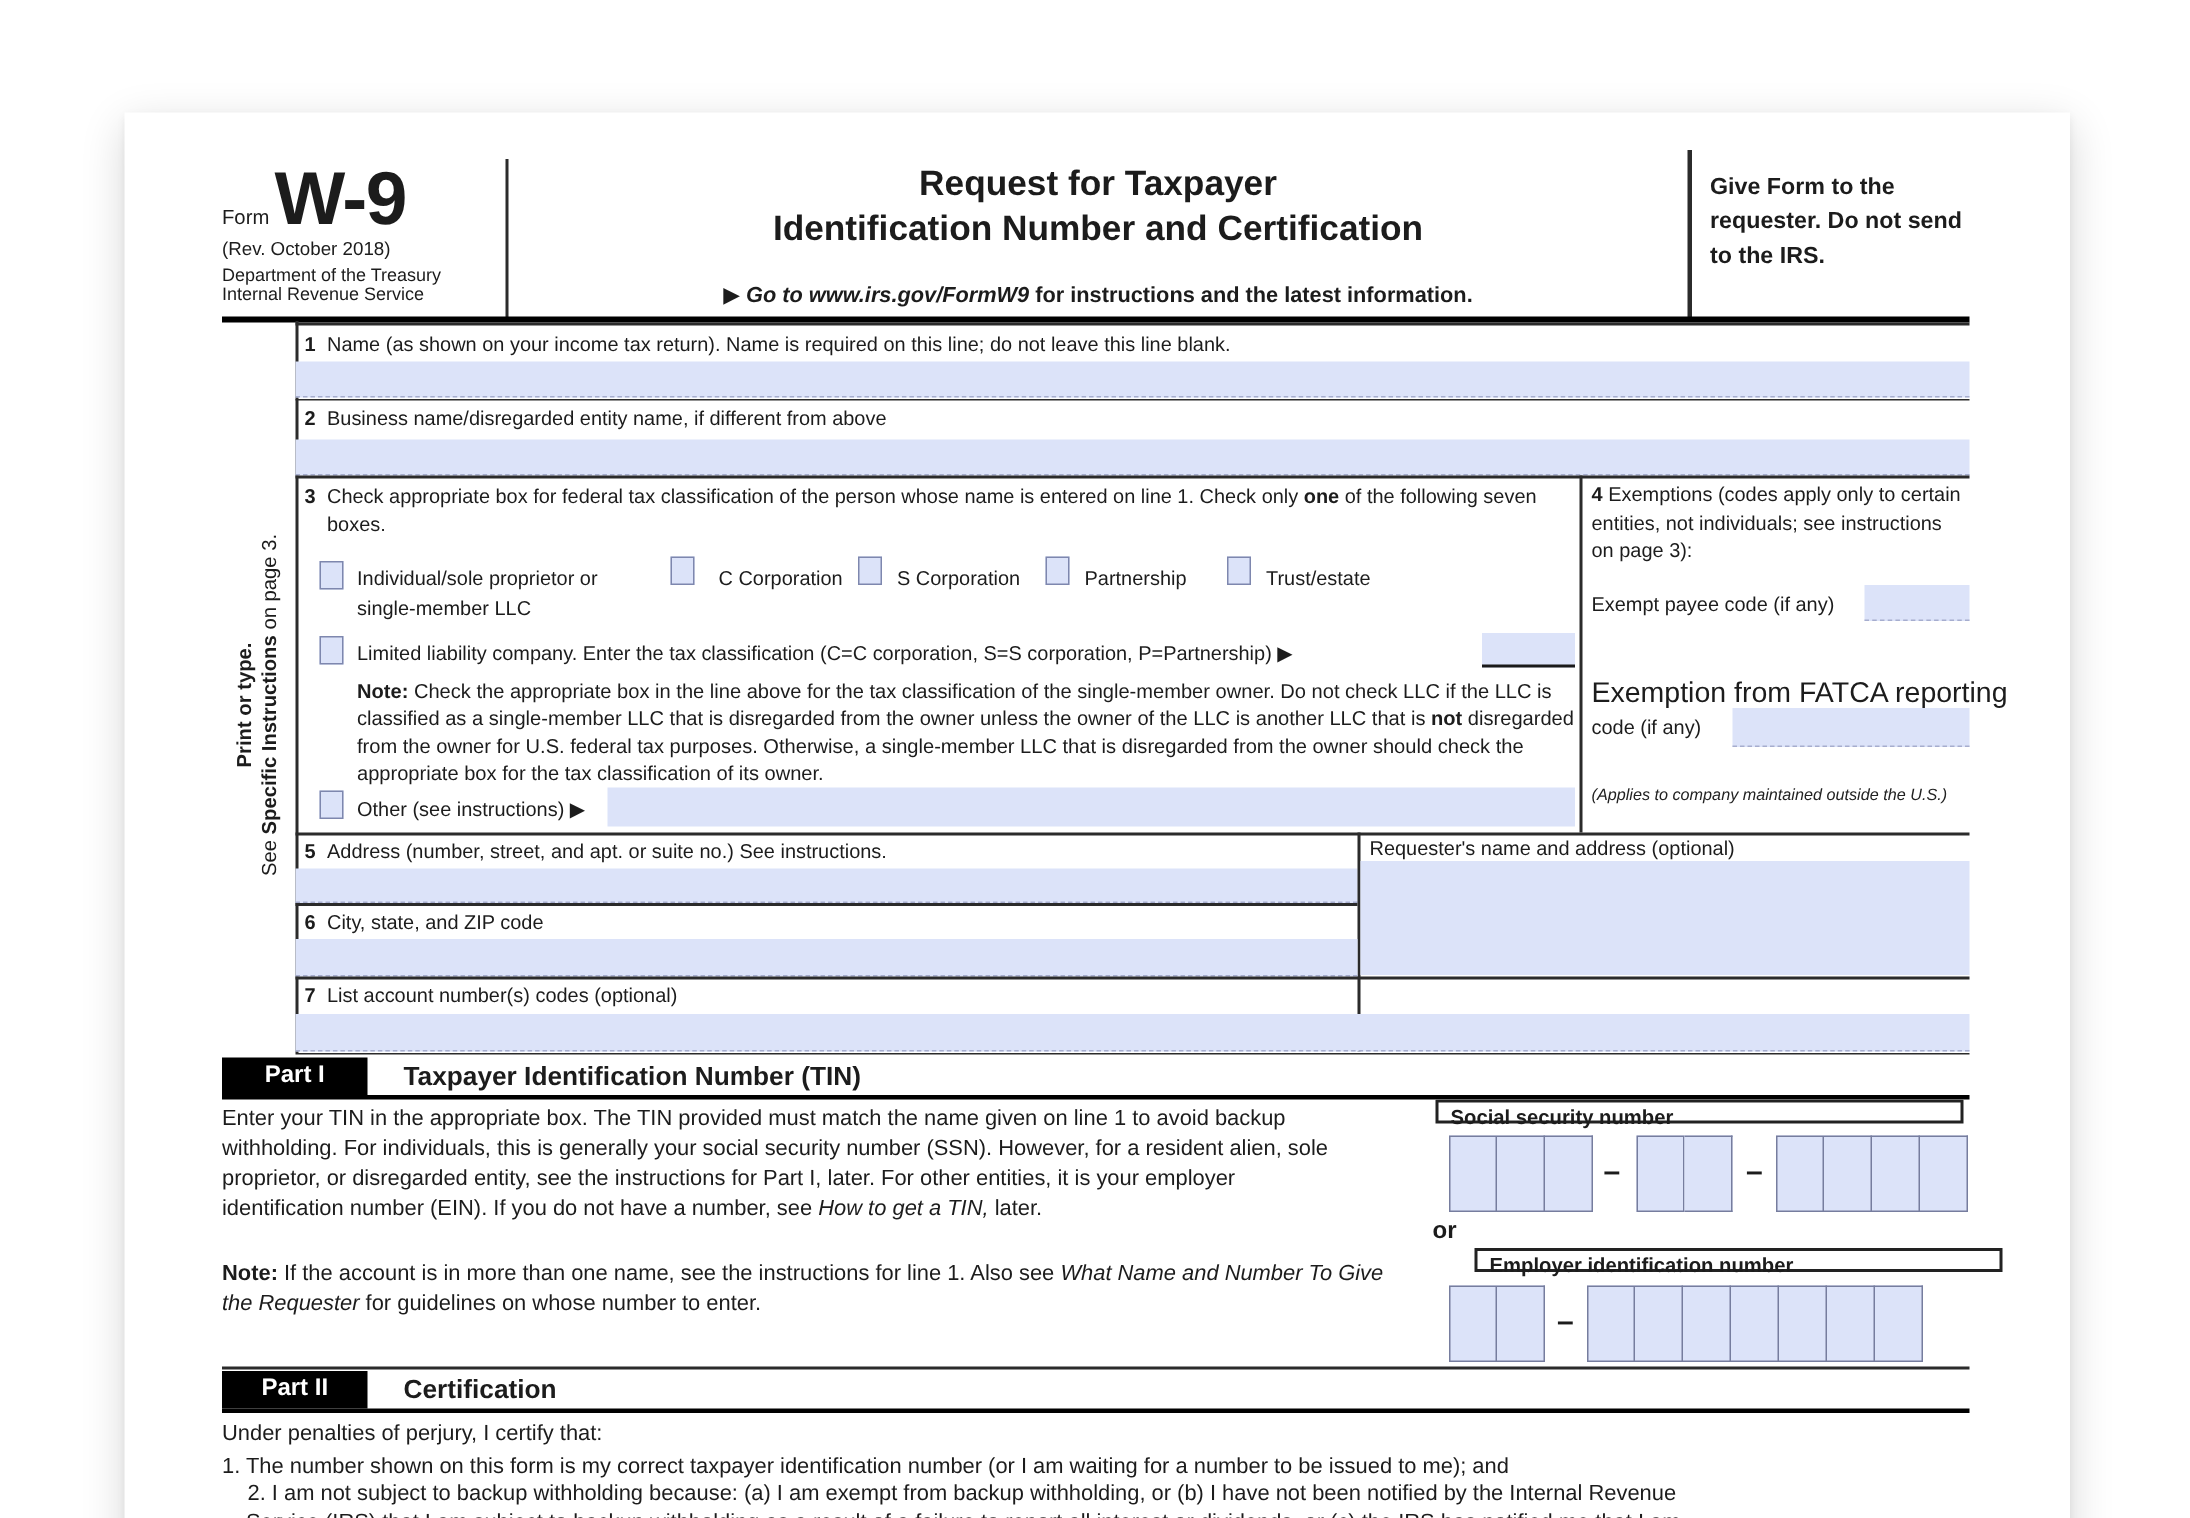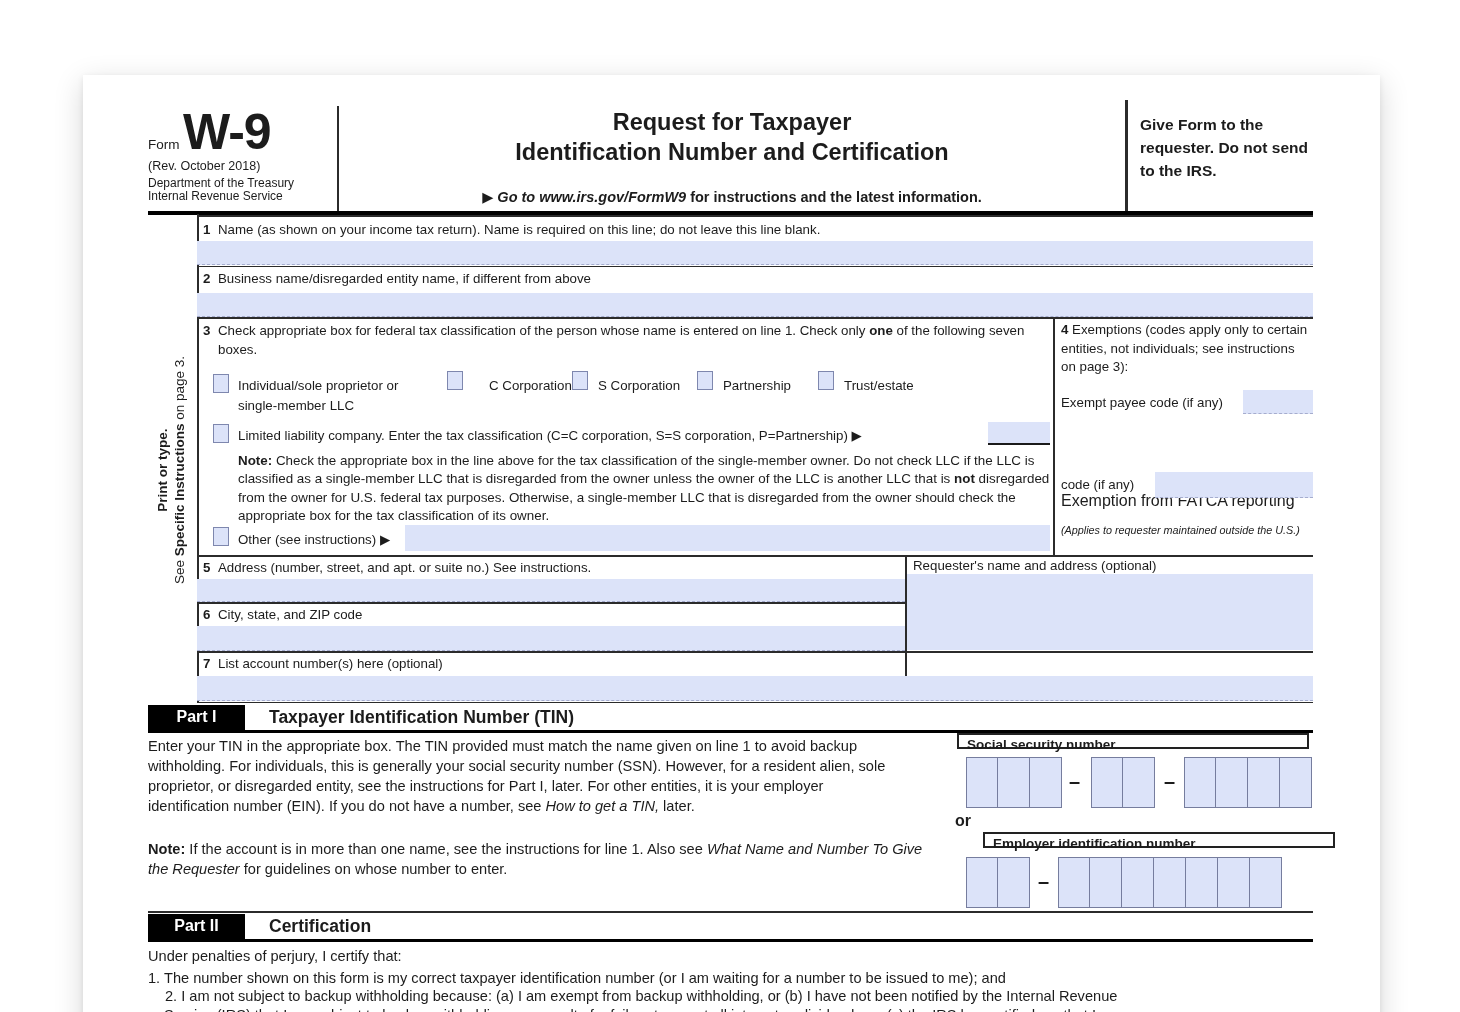--- a/index.html
+++ b/index.html
@@ -104,21 +104,21 @@
 
   <div class="abs lbl" style="left:120px;top:246px;">
     <span class="num">3</span>
     <span style="width:836px;"><span>Check appropriate box for federal tax classification of the person whose name is entered on line 1. Check only </span><b>one</b><span> of the following seven boxes.</span></span>
   </div>
 
   <div class="cb" style="left:130px;top:299px;"></div>
   <div class="abs cbl" style="left:155px;top:301px;width:198px;">Individual/sole proprietor or single-member LLC</div>
 
   <div class="cb" style="left:364px;top:296px;"></div>
-  <div class="abs cbl" style="left:406px;top:301px;">C Corporation</div>
+  <div class="abs cbl" style="left:396px;top:301px;">C Corporation</div>
 
   <div class="cb" style="left:489px;top:296px;"></div>
   <div class="abs cbl" style="left:515px;top:301px;">S Corporation</div>
 
   <div class="cb" style="left:614px;top:296px;"></div>
   <div class="abs cbl" style="left:640px;top:301px;">Partnership</div>
 
   <div class="cb" style="left:735px;top:296px;"></div>
   <div class="abs cbl" style="left:761px;top:301px;">Trust/estate</div>
 
@@ -135,24 +135,24 @@
   <div class="field plain" style="left:322px;top:450px;width:645px;height:26px;"></div>
 
   <div class="hl" style="left:114px;top:480px;width:1116px;"></div>
   <div class="vl" style="left:970px;top:242px;height:238px;"></div>
 
   <div class="abs" style="left:978px;top:246px;width:252px;font-size:13.3px;line-height:18.6px;">
     <b>4</b><span> Exemptions (codes apply only to certain entities, not individuals; see instructions on page 3):</span>
   </div>
   <div class="abs" style="left:978px;top:320px;font-size:13.3px;">Exempt payee code (if any)</div>
   <div class="field" style="left:1160px;top:315px;width:70px;height:24px;"></div>
-  <div class="abs" style="left:978px;top:377px;font-size:16px;margin-top:40px;">Exemption from FATCA reporting</div>
+  <div class="abs" style="left:978px;top:377px;font-size:19px;">Exemption from FATCA reporting</div>
   <div class="abs" style="left:978px;top:402px;font-size:13.3px;">code (if any)</div>
   <div class="field" style="left:1072px;top:397px;width:158px;height:26px;"></div>
-  <div class="abs small-italic" style="left:978px;top:449px;width:252px;">(Applies to requester maintained outside the U.S.)</div>
+  <div class="abs small-italic" style="left:978px;top:449px;width:252px;">(Applies to company maintained outside the U.S.)</div>
 
   <div class="abs lbl" style="left:120px;top:483px;width:690px;">
     <span class="num">5</span>
       <span>Address (number, street, and apt. or suite no.) See instructions.</span>
   </div>
   <div class="field" style="left:114px;top:503.5px;width:708px;height:23px;"></div>
   <div class="hl" style="left:114px;top:527px;width:708px;"></div>
 
   <div class="vl" style="left:822px;top:480px;height:146px;"></div>
   <div class="abs" style="left:830px;top:483px;width:395px;font-size:13.3px;">Requester's name and address (optional)</div>
@@ -160,21 +160,21 @@
 
   <div class="abs lbl" style="left:120px;top:530px;width:690px;">
     <span class="num">6</span>
       <span>City, state, and ZIP code</span>
   </div>
   <div class="field" style="left:114px;top:550.5px;width:708px;height:25px;"></div>
   <div class="hl" style="left:114px;top:576px;width:1116px;"></div>
 
   <div class="abs lbl" style="left:120px;top:579px;width:1100px;">
     <span class="num">7</span>
-      <span>List account number(s) here (optional)</span>
+      <span>List account number(s) codes (optional)</span>
   </div>
   <div class="field" style="left:114px;top:601px;width:1116px;height:25px;"></div>
   <div class="hl" style="left:114px;top:626.5px;width:1116px;"></div>
 
   <div class="abs partbox" style="left:65px;top:630px;width:97px;">Part I</div>
   <div class="abs part-title" style="left:186px;top:632px;">Taxpayer Identification Number (TIN)</div>
   <div class="hl thick" style="left:65px;top:654.5px;width:1165px;"></div>
 
   <div class="abs body-txt" style="left:65px;top:661px;width:745px;">
     <span>Enter your TIN in the appropriate box. The TIN provided must match the name given on line 1 to avoid backup withholding. For individuals, this is generally your social security number (SSN). However, for a resident alien, sole proprietor, or disregarded entity, see the instructions for Part I, later. For other entities, it is your employer identification number (EIN). If you do not have a number, see </span><i class="rn">How to get a TIN,</i><span> later.</span>

